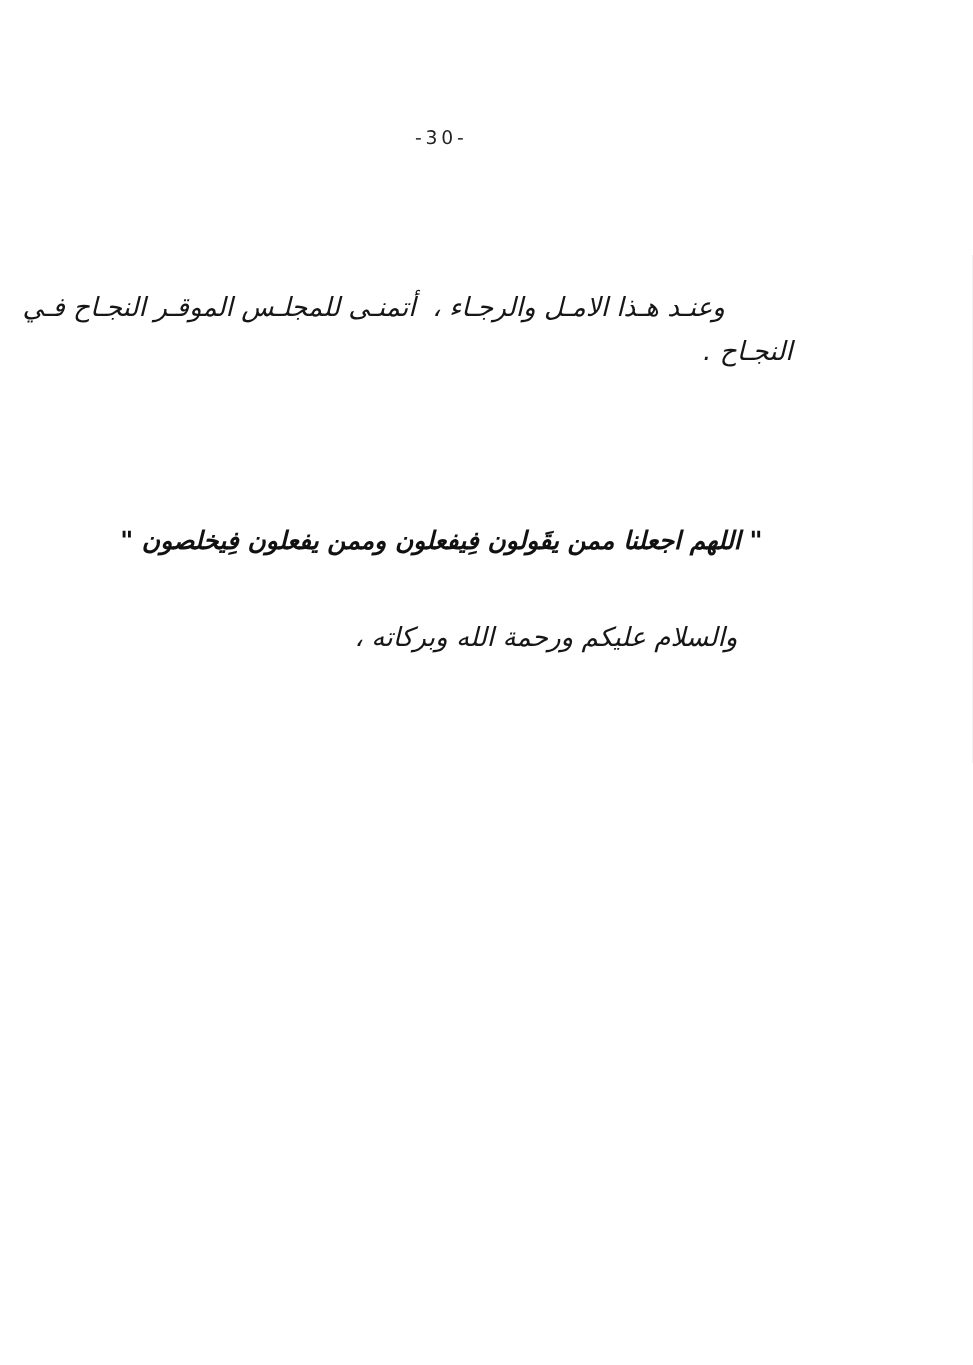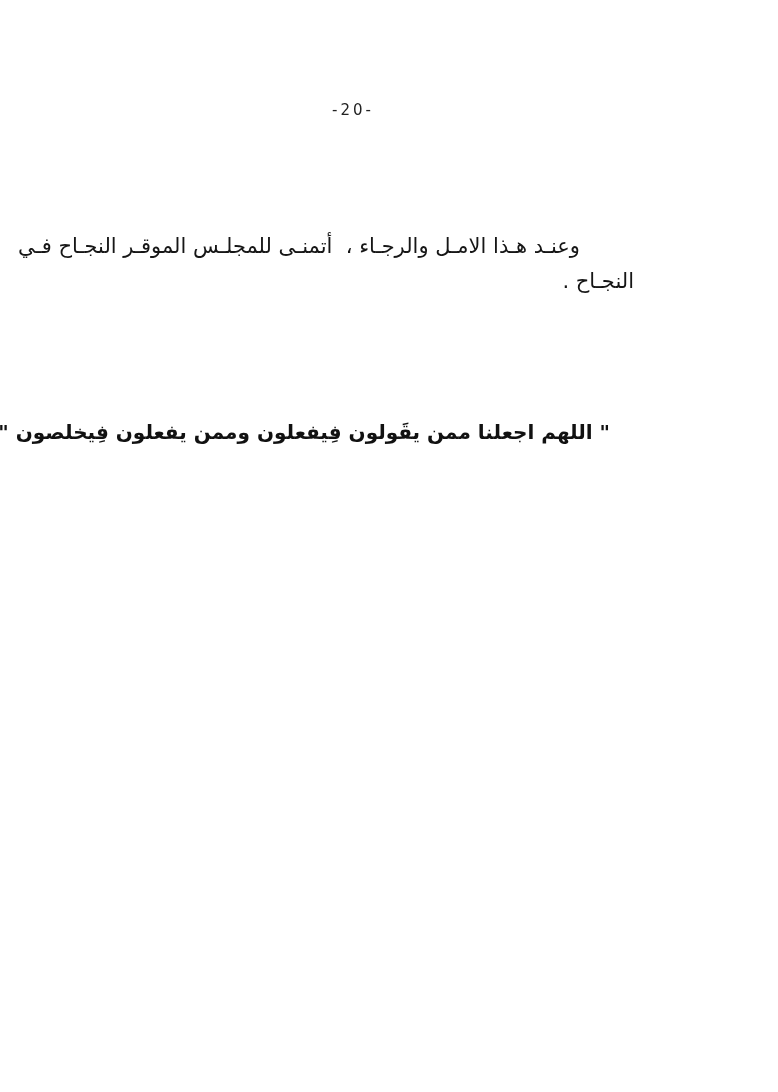--- a/index.html
+++ b/index.html
@@ -28,39 +28,41 @@
     letter-spacing: 3px;
     color: #222;
     white-space: pre;
   }
   .line {
     position: absolute;
     font-size: 21px;
     line-height: 30px;
     white-space: pre;
     color: #161616;
+    font-style: italic;
   }
   .para1-line1 { top: 231px; right: 198px; }
   .para1-line2 { top: 266px; right: 144px; }
   .para2      { top: 341px; right: 201px; }
   .dua {
     top: 417px;
     right: 168px;
     font-weight: bold;
     font-size: 20px;
     color: #111;
   }
   .closing    { top: 495px; right: 188px; }
 </style>
 </head>
 <body>
 
 <div class="page">
-  <div class="page-number">-20-</div>
+  <div class="page-number">-30-</div>
 
   <div class="line para1-line1">وعنـد هـذا الامـل والرجـاء ،  أتمنـى للمجلـس الموقـر النجـاح فـي</div>
 
   <div class="line para1-line2">النجـاح .</div>
 
 
   <div class="line dua">" اللهم اجعلنا ممن يقَولون فِيفعلون وممن يفعلون فِيخلصون "</div>
 
+  <div class="line closing">والسلام عليكم ورحمة الله وبركاته ،</div>
 </div>
 
 </body></html>

